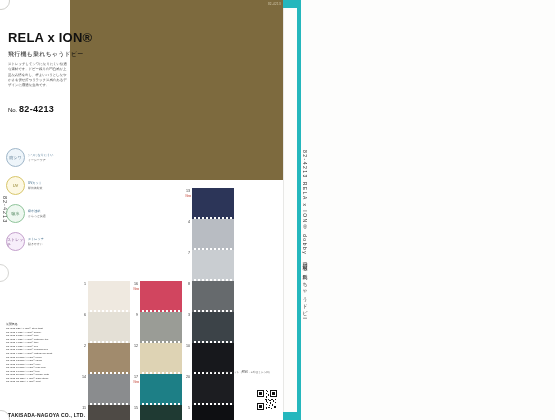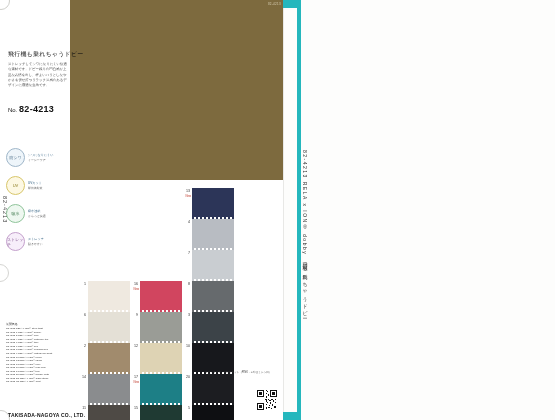--- a/index.html
+++ b/index.html
@@ -58,20 +58,21 @@
   <div class="card">
 
     <div class="swatch-main">
       <div class="nick">82-4213</div>
     </div>
 
     <div class="corner c-tl"></div>
     <div class="corner c-bl"></div>
     <div class="corner c-ml"></div>
 
+    <div class="brand">RELA x ION®</div>
     <div class="jp-title">飛行機も乗れちゃうドビー</div>
     <div class="jp-body">ストレッチしてシワになりにくい快適な素材です。ドビー織りの凹凸感が上品な表情を出し、程よいハリとしなやかさを併せ持つリラックス感のあるデザインに最適な生地です。</div>
 
     <div class="no-row">
       <span>No.</span>
       <b>82-4213</b>
     </div>
 
     <div class="side-code">82-4213</div>
 

